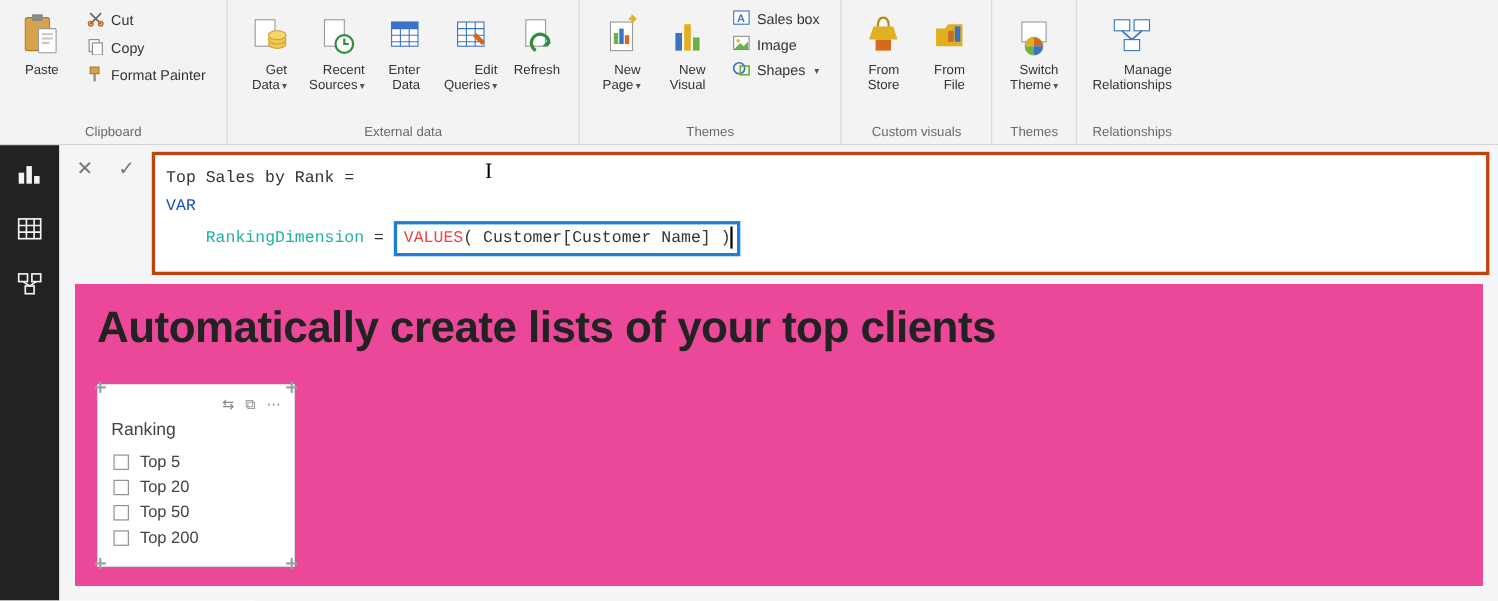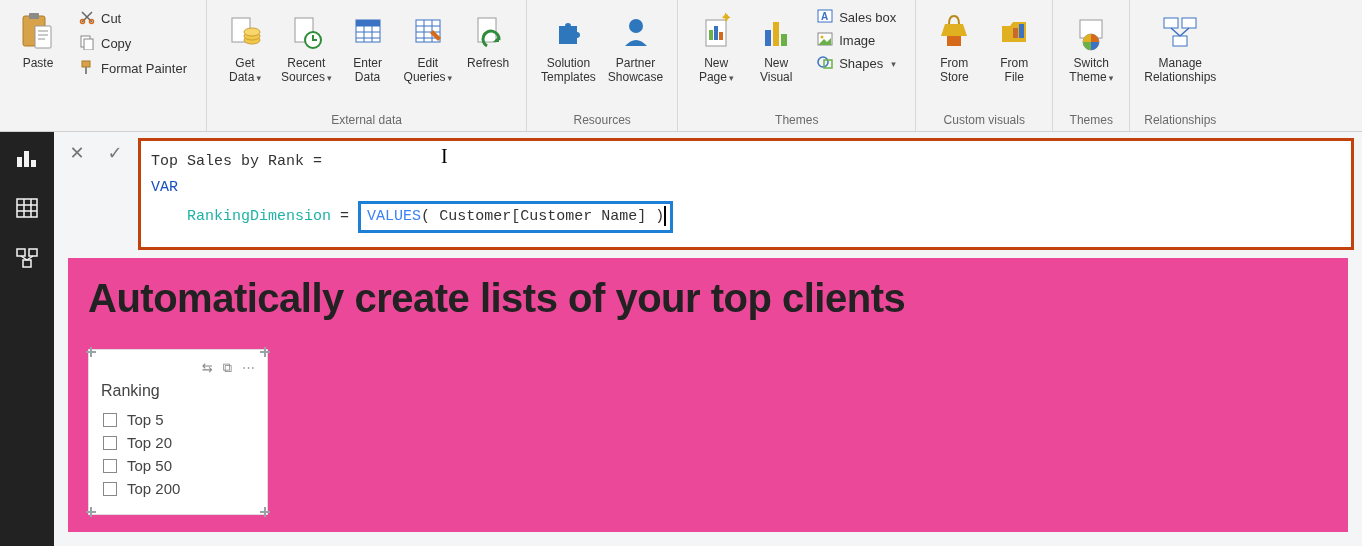--- a/index.html
+++ b/index.html
@@ -41,21 +41,21 @@
   .big-btn {
     display: flex;
     flex-direction: column;
     align-items: center;
     justify-content: flex-start;
     padding: 6px 6px 2px 6px;
     cursor: pointer;
     min-width: 60px;
   }
   .big-btn .icon { height: 44px; display:flex; align-items:center; justify-content:center; }
-  .big-btn .lbl { font-size: 12px; color: #333; text-align: center; line-height: 14px; margin-top: 2px; }
+  .big-btn .lbl { font-size: 12px; color: #333; text-align: right; line-height: 14px; margin-top: 2px; }
   .small-col {
     display: flex;
     flex-direction: column;
     justify-content: flex-start;
     padding: 2px 6px;
   }
   .small-btn {
     display: flex;
     align-items: center;
     gap: 6px;
@@ -97,21 +97,21 @@
     border:3px solid #c2410c;
     padding:8px 10px 14px 10px;
     font-family: Consolas, "Courier New", monospace;
     font-size:15px;
     line-height:26px;
     color:#333;
     position:relative;
   }
   .k-blue { color:#1a4fc2; font-weight:500; }
   .k-teal { color:#1fb2a6; }
-  .k-func { color:#3b82f6; font-weight:500; }
+  .k-func { color:#ef4444; font-weight:500; }
   .highlight-box {
     border:3px solid #1e7fd6;
     padding:0 6px;
     display:inline-block;
   }
   .text-cursor {
     display:inline-block;
     position:relative;
     width:0;
   }
@@ -204,20 +204,21 @@
         </div>
         <div class="small-btn">
           <span><svg width="16" height="16" viewBox="0 0 16 16">
                 <rect x="3" y="2" width="8" height="6" fill="#d8a24a" stroke="#a97824"></rect>
                 <rect x="6" y="8" width="2" height="7" fill="#888"></rect>
               </svg></span>
           <span>Format Painter</span>
         </div>
       </div>
     </div>
+    <div class="ribbon-group-label">Clipboard</div>
   </div>
 
   <div class="ribbon-group">
     <div class="ribbon-group-items">
       <div class="big-btn">
         <div class="icon">
             <svg width="34" height="40">
               <rect x="4" y="6" width="18" height="24" fill="#fff" stroke="#999"></rect>
               <ellipse cx="24" cy="28" rx="8" ry="4" fill="#f2c84b" stroke="#cda035"></ellipse>
               <ellipse cx="24" cy="24" rx="8" ry="4" fill="#f2c84b" stroke="#cda035"></ellipse>
@@ -267,44 +268,20 @@
               <path d="M16 34 A8 8 0 1 1 28 28" stroke="#2f8c3a" stroke-width="3" fill="none"></path>
               <path d="M28 24 L28 30 L22 30 Z" fill="#2f8c3a"></path>
             </svg>
           </div>
         <div class="lbl">Refresh</div>
       </div>
     </div>
     <div class="ribbon-group-label">External data</div>
   </div>
 
-  <div class="ribbon-group">
-    <div class="ribbon-group-items">
-      <div class="big-btn">
-        <div class="icon">
-            <svg width="34" height="40">
-              <path d="M8 14 h6 a3 3 0 1 1 6 0 h6 v6 a3 3 0 1 1 0 6 v6 h-18 z" fill="#2e77bd"></path>
-            </svg>
-          </div>
-        <div class="lbl" style="white-space:pre-line">Solution
-Templates</div>
-      </div>
-      <div class="big-btn">
-        <div class="icon">
-            <svg width="34" height="40">
-              <circle cx="17" cy="14" r="7" fill="#2e77bd"></circle>
-              <path d="M6 34 Q17 22 28 34 Z" fill="#2e77bd"></path>
-            </svg>
-          </div>
-        <div class="lbl" style="white-space:pre-line">Partner
-Showcase</div>
-      </div>
-    </div>
-    <div class="ribbon-group-label">Resources</div>
-  </div>
 
   <div class="ribbon-group">
     <div class="ribbon-group-items">
       <div class="big-btn">
         <div class="icon">
             <svg width="34" height="40">
               <rect x="7" y="8" width="20" height="26" fill="#fff" stroke="#999"></rect>
               <rect x="10" y="18" width="4" height="10" fill="#6bb147"></rect>
               <rect x="15" y="14" width="4" height="14" fill="#3a72c4"></rect>
               <rect x="20" y="20" width="4" height="8" fill="#d46a1a"></rect>

